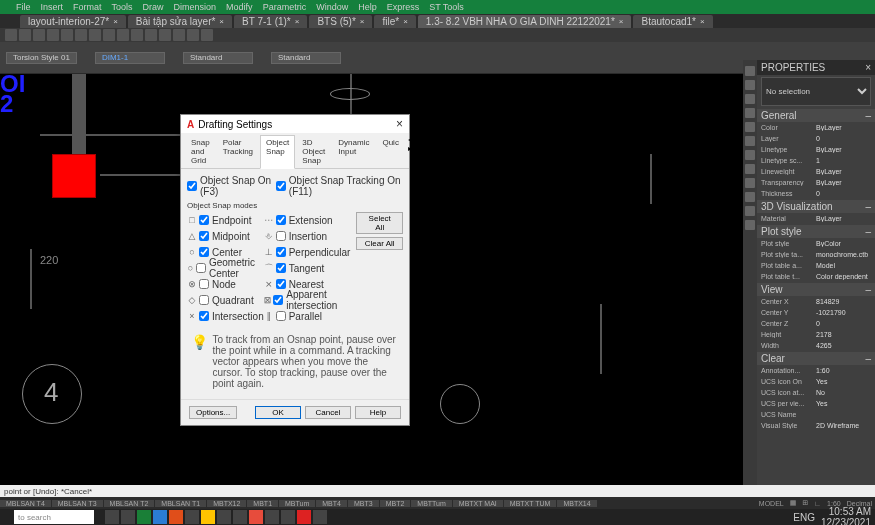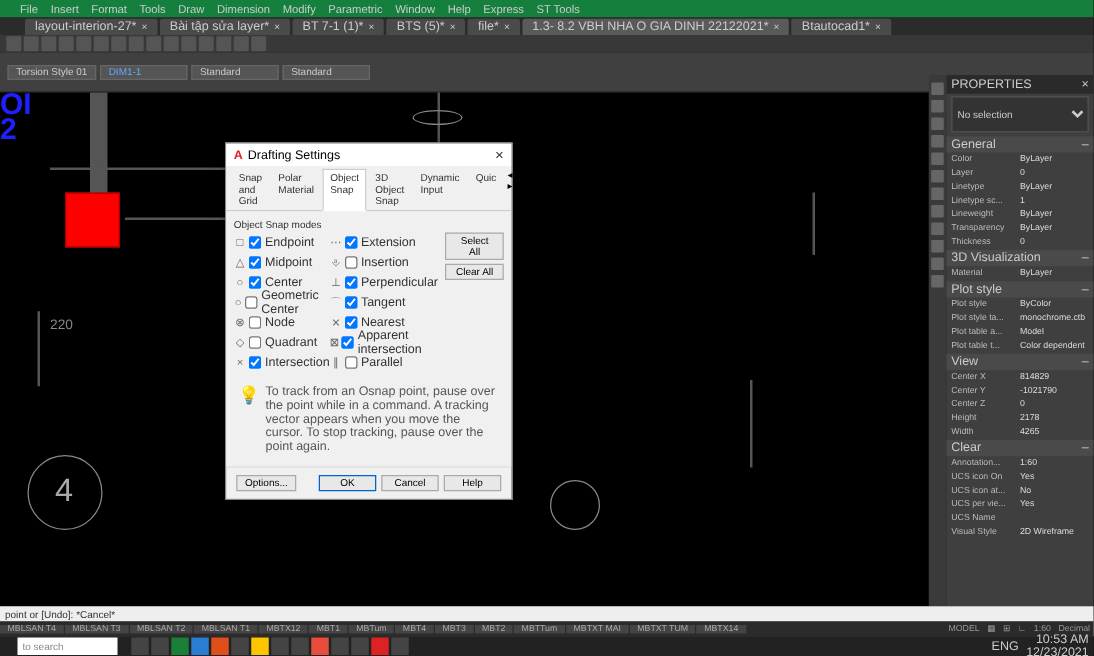--- a/index.html
+++ b/index.html
@@ -6,21 +6,21 @@
 body{width:875px;height:525px;background:#1a1a1a;overflow:hidden;position:relative}
 .menubar{height:14px;background:#15803d;color:#ccc;display:flex;align-items:center;padding:0 16px}
 .menubar span{margin-right:10px;font-size:9px}
 .tabbar{height:14px;background:#2b2b2b;display:flex;align-items:center;padding-left:20px}
 .tab{background:#4a4a4a;color:#ccc;padding:1px 8px;font-size:8px;margin-right:2px;border-radius:2px 2px 0 0;display:flex;align-items:center}
 .tab.active{background:#5a5a5a}
 .tab .x{margin-left:4px;font-size:8px}
 .qat{height:14px;background:#383838;display:flex;align-items:center;padding:0 4px}
 .qat .ico{width:12px;height:12px;margin:0 1px;background:#555;border-radius:1px}
 .ribbon{height:32px;background:#404040;display:flex;align-items:center;padding:0 6px;border-bottom:1px solid #2a2a2a}
-.rbtn{height:12px;padding:0 6px;background:#555;color:#ccc;font-size:8px;margin-right:3px;display:flex;align-items:center;border:1px solid #666}
+.rbtn{height:12px;padding:0 6px;background:#555;color:#ccc;font-size:8px;margin-right:18px;display:flex;align-items:center;border:1px solid #666}
 .rbtn.wide{min-width:70px}
 .rinput{height:12px;width:80px;background:#444;color:#ccc;font-size:8px;padding:0 4px;border:1px solid #666;display:flex;align-items:center}
 .workspace{position:absolute;top:74px;left:0;right:118px;bottom:40px;background:#000}
 .canvas{position:relative;width:100%;height:100%}
 .blue-txt{position:absolute;top:0;left:0;color:#2020ff;font-size:24px;font-weight:bold;line-height:20px}
 .redsq{position:absolute;top:80px;left:52px;width:44px;height:44px;background:#ff0000;border:1px solid #a00}
 .gray-line{position:absolute;background:#555}
 .dim-text{position:absolute;color:#888;font-size:11px}
 .circle{position:absolute;border:1px solid #888;border-radius:50%}
 .circle-num{position:absolute;color:#aaa;font-size:26px}
@@ -318,28 +318,38 @@
 <div class="dialog">
   <div class="dlg-title">
     <div class="left">
         <span class="aico">A</span>
         <span>Drafting Settings</span>
       </div>
     <span class="x">×</span>
   </div>
   <div class="dlg-tabs" id="dlgtabs">
       <span class="dlg-tab">Snap and Grid</span>
-      <span class="dlg-tab">Polar Material</span>
+      <span class="dlg-tab">Polar Tracking</span>
       <span class="dlg-tab active">Object Snap</span>
       <span class="dlg-tab">3D Object Snap</span>
       <span class="dlg-tab">Dynamic Input</span>
       <span class="dlg-tab">Quic</span>
       <span class="dlg-nav">◂ ▸</span>
     </div>
   <div class="dlg-body">
+    <div class="dlg-top">
+      <label class="chk">
+          <input type="checkbox" checked="" style="">
+          <span>Object Snap On (F3)</span>
+        </label>
+      <label class="chk">
+          <input type="checkbox" checked="" style="">
+          <span>Object Snap Tracking On (F11)</span>
+        </label>
+    </div>
     <div class="grp-title">Object Snap modes</div>
     <div class="snap-grid">
       <div class="snap-col" id="snap-left">
           <div class="snap-row">
             <span class="sico">□</span>
             <input type="checkbox" checked="" style="">
             <span>Endpoint</span>
           </div>
           <div class="snap-row">
             <span class="sico">△</span>

